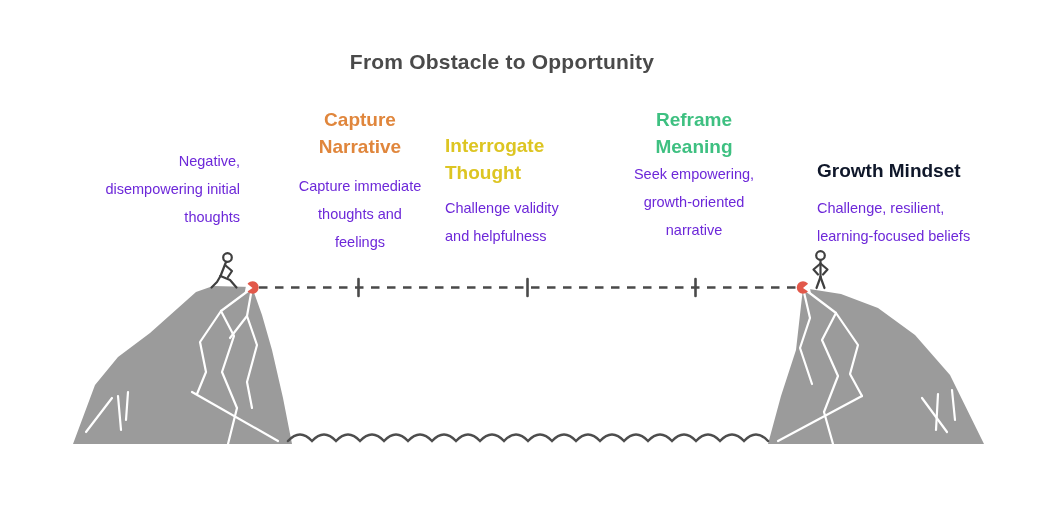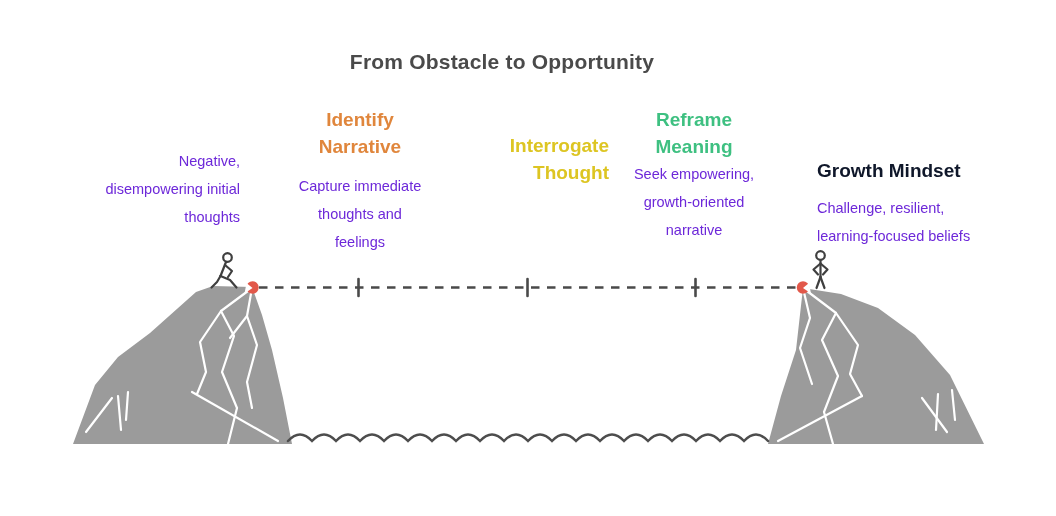--- a/index.html
+++ b/index.html
@@ -21,21 +21,21 @@
     white-space:pre-line;color:#4a4a4a;
   }
   .desc{
     margin:0;font-size:14.5px;line-height:28px;color:#6d28d9;
     white-space:pre-line;
   }
   .col1{left:44px;top:134px;width:196px;text-align:right;}
   .col1 .desc{margin-top:13px;}
   .col2{left:278px;top:106px;width:164px;text-align:center;}
   .col2 .desc{margin-top:12px;}
-  .col3{left:445px;top:132px;width:164px;text-align:right;}
+  .col3{left:445px;top:132px;width:164px;text-align:left;}
   .col3 .desc{margin-top:8px;}
   .col4{left:610px;top:106px;width:168px;text-align:center;}
   .col4 .desc{}
   .col5{left:817px;top:157px;width:210px;text-align:left;}
   .col5 .desc{margin-top:10px;}
 
   svg.scene{position:absolute;left:0;top:0;}
   .cliff{stroke:none;}
   .crack{fill:none;stroke:#ffffff;stroke-width:2.2;stroke-linecap:round;stroke-linejoin:round;}
   .figure{fill:none;stroke:#3f3f3f;stroke-width:2.2;stroke-linecap:round;stroke-linejoin:round;}
@@ -52,30 +52,32 @@
 
   <h1 class="title">From Obstacle to Opportunity</h1>
 
   <div class="col col1">
     <p class="desc">Negative,
 disempowering initial
 thoughts</p>
   </div>
 
   <div class="col col2">
-    <h3 class="heading" style="color: rgb(224, 134, 60);">Identify
+    <h3 class="heading" style="color: rgb(224, 134, 60);">Capture
 Narrative</h3>
     <p class="desc">Capture immediate
 thoughts and
 feelings</p>
   </div>
 
   <div class="col col3">
     <h3 class="heading" style="color: rgb(221, 197, 34);">Interrogate
 Thought</h3>
+    <p class="desc">Challenge validity
+and helpfulness</p>
   </div>
 
   <div class="col col4">
     <h3 class="heading" style="color: rgb(62, 192, 129);">Reframe
 Meaning</h3>
     <p class="desc">Seek empowering,
 growth-oriented
 narrative</p>
   </div>
 

